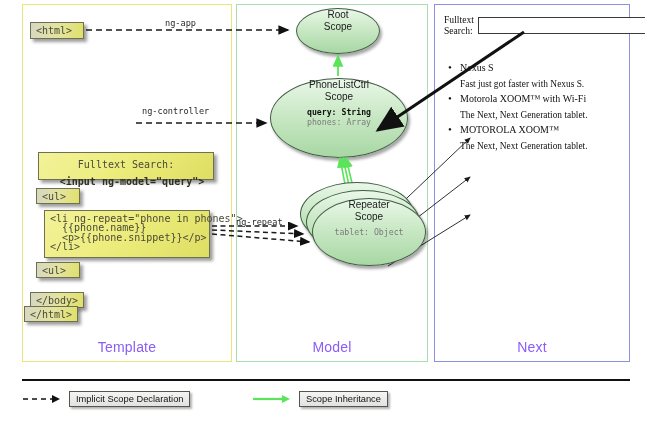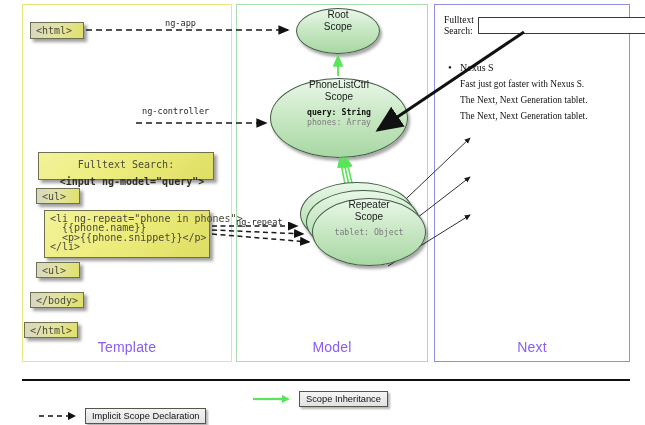--- a/index.html
+++ b/index.html
@@ -93,21 +93,21 @@
 
   <div class="codebox" style="left:44px;top:210px;width:166px;height:48px;">&lt;li ng-repeat="phone in phones"&gt;
   {{phone.name}}
   &lt;p&gt;{{phone.snippet}}&lt;/p&gt;
 &lt;/li&gt;</div>
 
   <div class="codebox grey" style="left:36px;top:262px;width:44px;height:16px;">&lt;ul&gt;</div>
 
   <div class="codebox grey" style="left:30px;top:292px;width:54px;height:16px;">&lt;/body&gt;</div>
 
-  <div class="codebox grey" style="left:24px;top:322px;width:54px;height:16px;">&lt;/html&gt;</div>
+  <div class="codebox grey" style="left:24px;top:306px;width:54px;height:16px;">&lt;/html&gt;</div>
 
   <div class="ell" style="left:296px;top:8px;width:82px;height:44px;">
     <div class="t1">
       <span>Root</span><br>
       <span>Scope</span>
     </div>
   </div>
 
   <div class="ell" style="left:270px;top:78px;width:136px;height:78px;">
     <div class="t1">
@@ -136,23 +136,25 @@
     <div class="fulltext-row">
       <span>Fulltext Search:</span>
       <input class="search-input" type="text" placeholder="" style="">
     </div>
     <ul class="vlist">
       <li class="vitem">
         <div class="vname">Nexus S</div>
         <div class="vsnip">Fast just got faster with Nexus S.</div>
       </li>
       <li class="vitem">
+        <div class="vname">Motorola XOOM™  with Wi-Fi</div>
         <div class="vsnip">The Next, Next Generation tablet.</div>
       </li>
       <li class="vitem">
+        <div class="vname">MOTOROLA XOOM™</div>
         <div class="vsnip">The Next, Next Generation tablet.</div>
       </li>
     </ul>
   </div>
 
   <div class="conn-label" style="left:165px;top:18px;">ng-app</div>
   <div class="conn-label" style="left:142px;top:106px;">ng-controller</div>
   <div class="conn-label" style="left:236px;top:217px;">ng-repeat</div>
 
   <svg class="overlay">
@@ -188,21 +190,21 @@
     <path d="M524,32 L378,130" stroke="#111" stroke-width="3" fill="none" marker-end="url(#blkArrowBig)"></path>
 
     <path d="M346,256 L470,138" stroke="#1a1a1a" stroke-width="0.9" fill="none" marker-end="url(#thinArrow)"></path>
     <path d="M360,262 L470,177" stroke="#1a1a1a" stroke-width="0.9" fill="none" marker-end="url(#thinArrow)"></path>
     <path d="M388,266 L470,215" stroke="#1a1a1a" stroke-width="0.9" fill="none" marker-end="url(#thinArrow)"></path>
   </svg>
 
   <div class="legend">
     <div class="legend-hr"></div>
 
-    <div class="lg-item" style="left:16px;margin-top:17px;">
+    <div class="lg-item" style="left:0px;">
       <svg width="40" height="12">
         <path d="M1,6 L30,6" stroke="#111" stroke-width="1.6" stroke-dasharray="5,4" fill="none"></path>
         <path d="M30,2 L38,6 L30,10 z" fill="#111"></path>
       </svg>
       <div class="lg-box">Implicit Scope Declaration</div>
     </div>
 
     <div class="lg-item" style="left:230px;">
       <svg width="40" height="12">
         <path d="M1,6 L30,6" stroke="#5ae45a" stroke-width="2.2" fill="none"></path>

